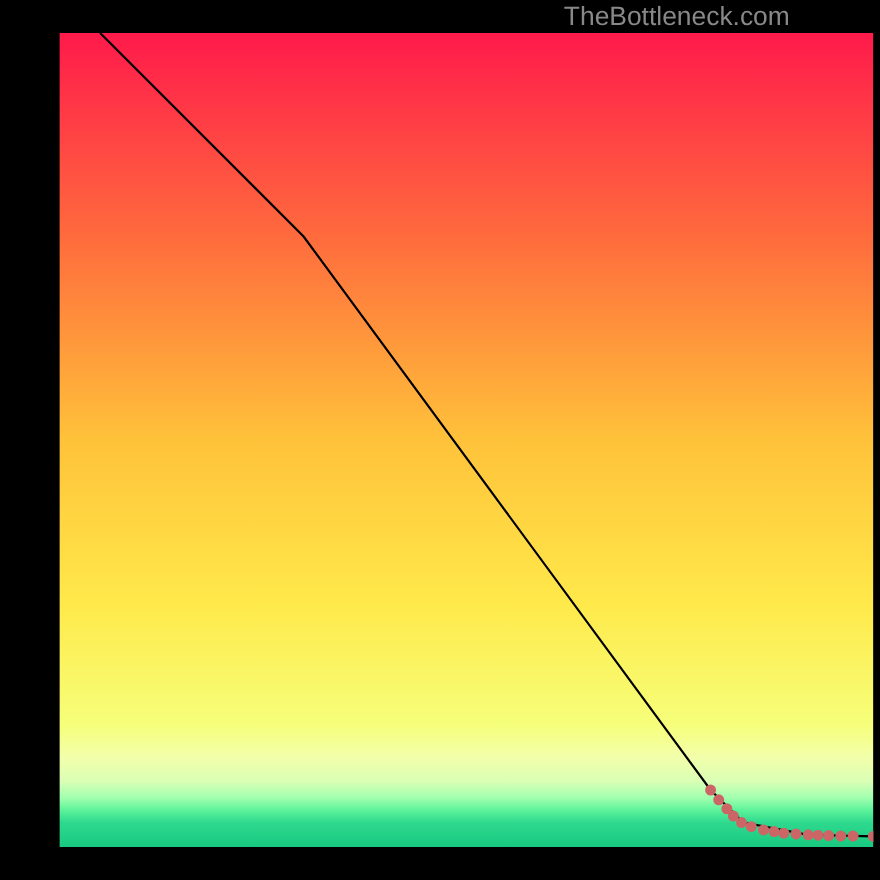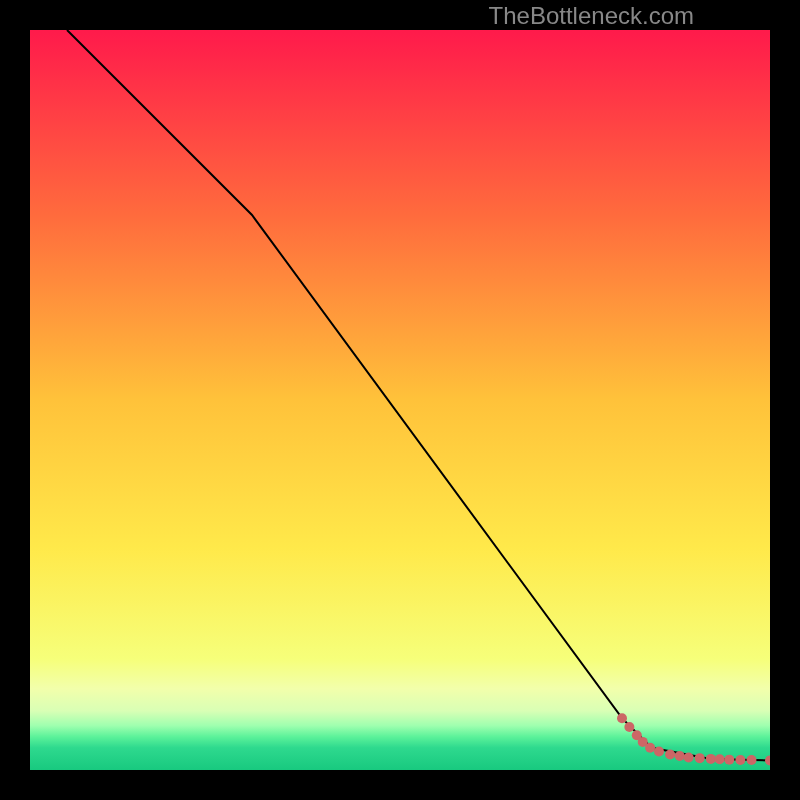--- a/index.html
+++ b/index.html
@@ -8,20 +8,21 @@
     width: 800px;
     height: 800px;
     background: #000;
     font-family: Arial, Helvetica, sans-serif;
     overflow: hidden;
   }
   .stage {
     position: relative;
     width: 704px;
     height: 800px;
+    margin-left: 24px;
   }
   .watermark {
     position: absolute;
     top: 2px;
     right: 10px;
     color: #888;
     font-size: 24px;
     font-weight: 500;
     z-index: 5;
     user-select: none;

